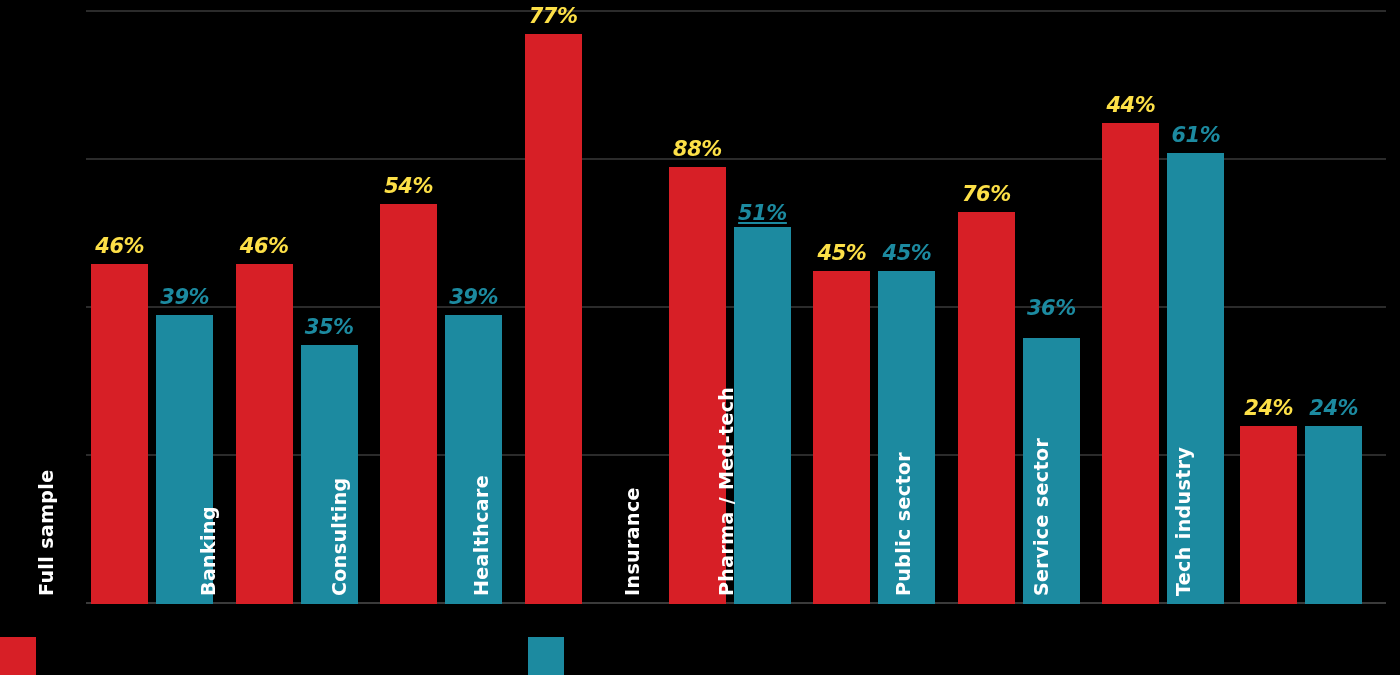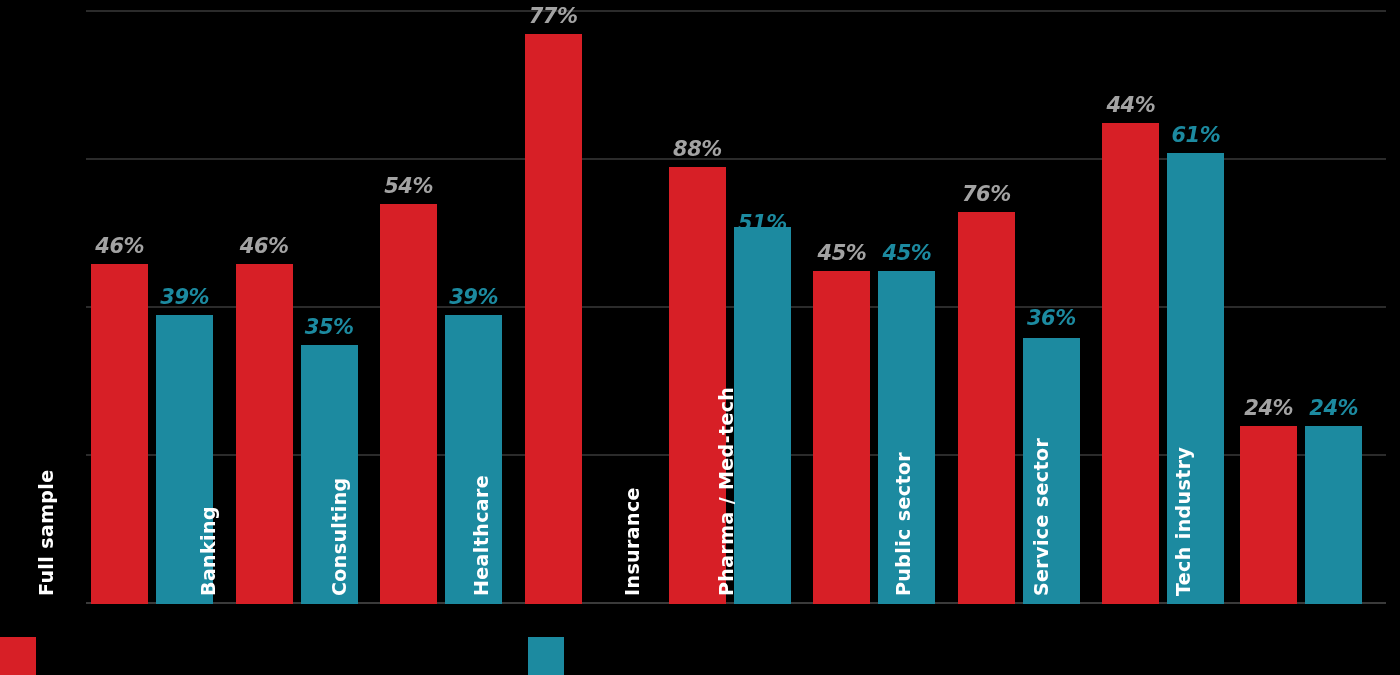--- a/index.html
+++ b/index.html
@@ -74,21 +74,21 @@
     position: absolute;
     left: 50%;
     transform: translateX(-50%);
     white-space: nowrap;
     font-family: "DejaVu Sans", sans-serif;
     font-size: 21px;
     font-weight: bold;
     font-style: italic;
     letter-spacing: -0.5px;
   }
-  .bar-value.red  { color: #a3a3a3; }
+  .bar-value.red  { color: #fde047; }
   .bar-value.teal { color: #1c8aa0; }
 
   .cat-label {
     position: absolute;
     bottom: 8px;
     left: 50%;
     transform-origin: left bottom;
     transform: translateX(-50%) rotate(-90deg);
     white-space: nowrap;
     color: #ffffff;
@@ -182,21 +182,21 @@
           </div>
         </div>
         <div class="group" style="left: 577.778px; width: 144.444px;">
           <div class="bar-slot" style="left: 5.22222px; width: 57px; height: 100%;">
             <div class="bar red" style="height: 436.6px;"></div>
             <div class="bar-value red" style="bottom: 442.6px;">88%</div>
             <div class="cat-label">Insurance</div>
           </div>
           <div class="bar-slot" style="left: 70.2222px; width: 57px; height: 100%;">
             <div class="bar teal" style="height: 377.4px;"></div>
-            <div class="bar-value teal" style="bottom: 369px; text-decoration: underline;">51%</div>
+            <div class="bar-value teal" style="bottom: 379px; text-decoration: underline;">51%</div>
           </div>
         </div>
         <div class="group" style="left: 722.222px; width: 144.444px;">
           <div class="bar-slot" style="left: 5.22222px; width: 57px; height: 100%;">
             <div class="bar red" style="height: 333px;"></div>
             <div class="bar-value red" style="bottom: 339px;">45%</div>
             <div class="cat-label">Pharma / Med-tech</div>
           </div>
           <div class="bar-slot" style="left: 70.2222px; width: 57px; height: 100%;">
             <div class="bar teal" style="height: 333px;"></div>
@@ -204,21 +204,21 @@
           </div>
         </div>
         <div class="group" style="left: 866.667px; width: 144.444px;">
           <div class="bar-slot" style="left: 5.22222px; width: 57px; height: 100%;">
             <div class="bar red" style="height: 392.2px;"></div>
             <div class="bar-value red" style="bottom: 398.2px;">76%</div>
             <div class="cat-label">Public sector</div>
           </div>
           <div class="bar-slot" style="left: 70.2222px; width: 57px; height: 100%;">
             <div class="bar teal" style="height: 266.4px;"></div>
-            <div class="bar-value teal" style="bottom: 274px;">36%</div>
+            <div class="bar-value teal" style="bottom: 284px;">36%</div>
           </div>
         </div>
         <div class="group" style="left: 1011.11px; width: 144.444px;">
           <div class="bar-slot" style="left: 5.22222px; width: 57px; height: 100%;">
             <div class="bar red" style="height: 481px;"></div>
             <div class="bar-value red" style="bottom: 487px;">44%</div>
             <div class="cat-label">Service sector</div>
           </div>
           <div class="bar-slot" style="left: 70.2222px; width: 57px; height: 100%;">
             <div class="bar teal" style="height: 451.4px;"></div>

